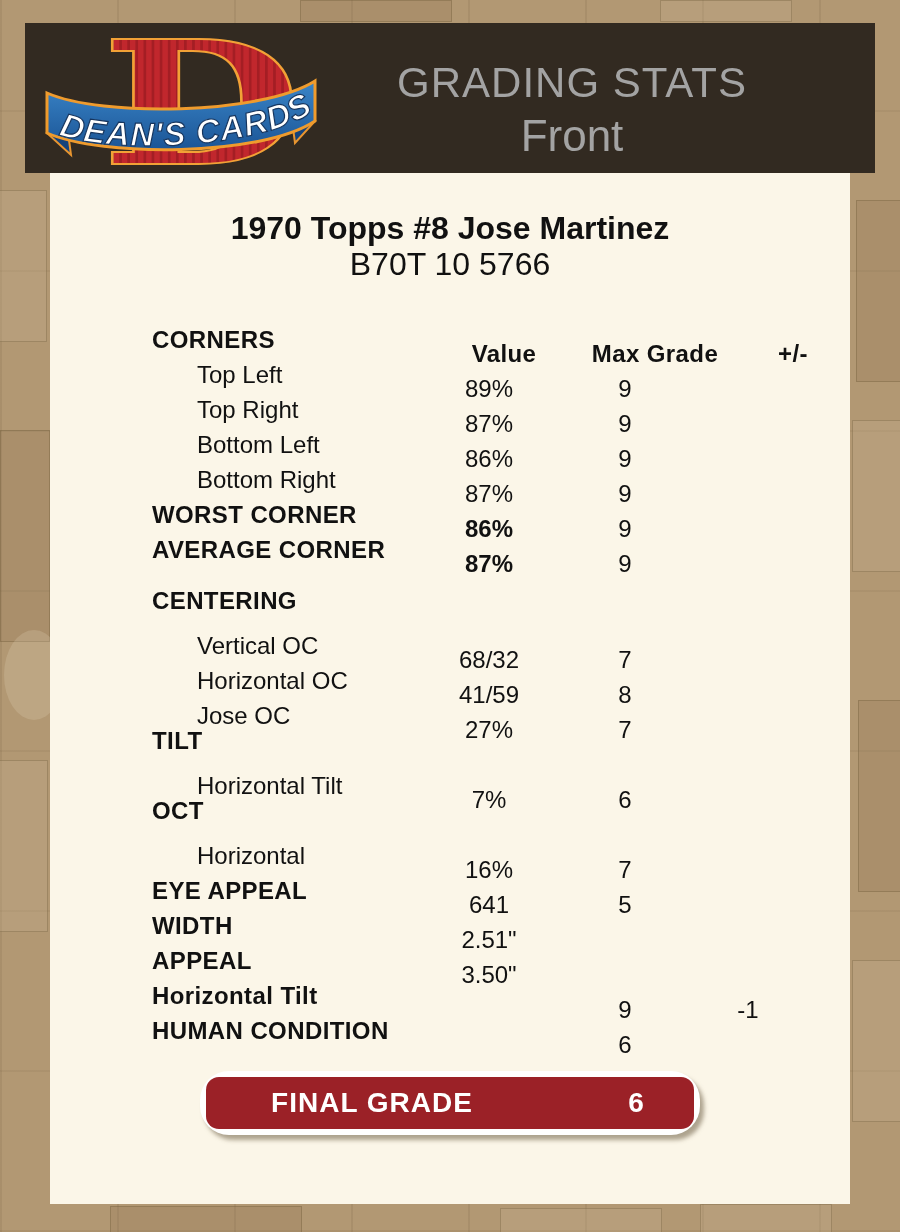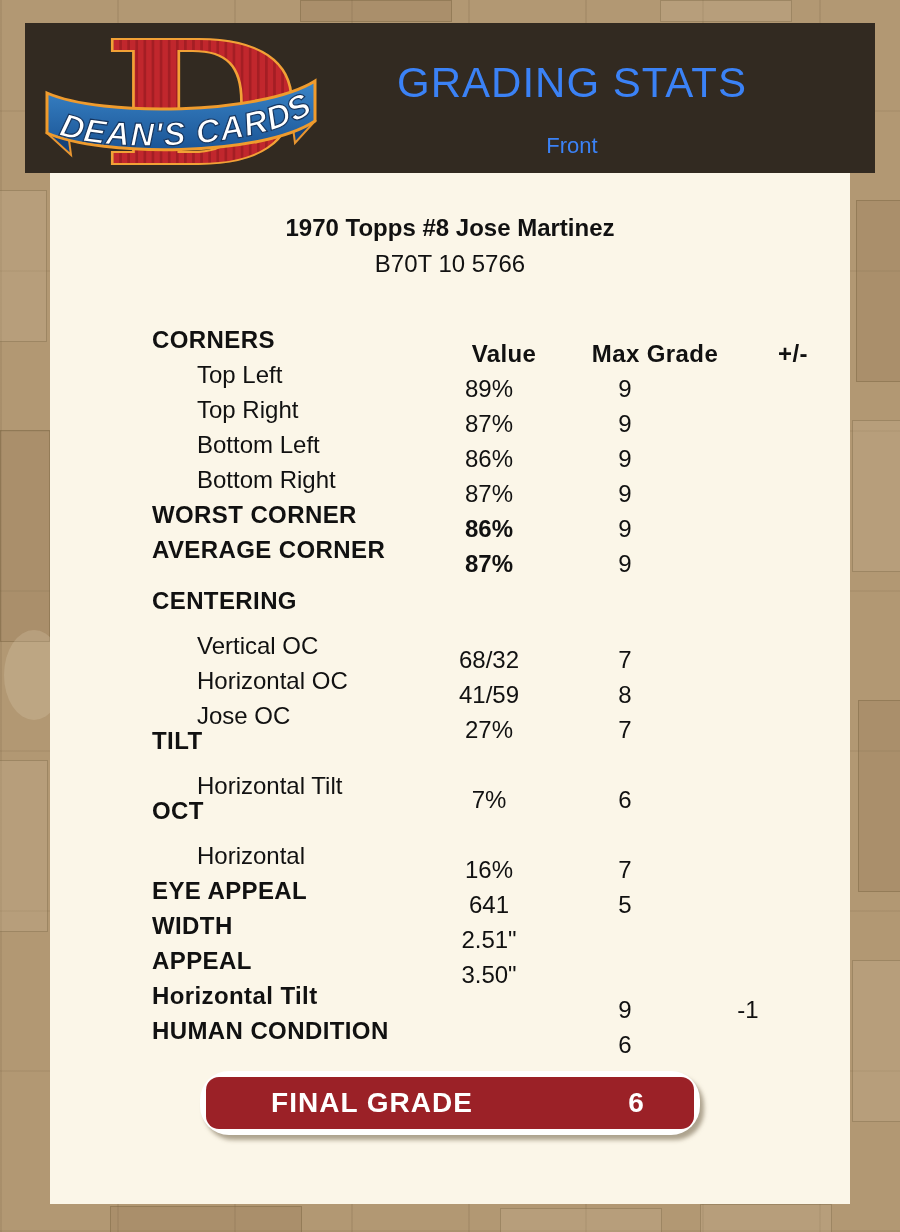--- a/index.html
+++ b/index.html
@@ -12,31 +12,31 @@
       repeating-linear-gradient(0deg, rgba(80,60,35,.07) 0px, rgba(80,60,35,.07) 2px, rgba(0,0,0,0) 2px, rgba(0,0,0,0) 160px);
   }
   .bgcard{position:absolute;border:1px solid rgba(110,88,55,.35);background:rgba(198,176,142,.28);z-index:0;}
   .bgcard.dark{background:rgba(140,115,80,.22);}
   .bgcircle{position:absolute;border-radius:50%;background:rgba(225,208,178,.25);z-index:0;}
 
   .header-bar{
     position:absolute;left:25px;top:23px;width:850px;height:150px;
     background:#322a21;z-index:3;
   }
-  .header-text{position:absolute;left:244px;right:0;top:0;text-align:center;color:#3b82f6;}
+  .header-text{position:absolute;left:244px;right:0;top:0;text-align:center;color:#a3a3a3;}
   .ht1{margin-top:35px;font-size:42px;line-height:50px;letter-spacing:1px;}
-  .ht2{margin-top:16px;font-size:22px;line-height:44px;}
+  .ht2{margin-top:6px;font-size:44px;line-height:44px;}
   .logo-svg{position:absolute;left:16px;top:6px;z-index:4;}
 
   .panel{
     position:absolute;left:50px;top:173px;width:800px;height:1031px;
     background:#fbf6e8;z-index:2;
   }
-  .card-title{margin-top:37px;text-align:center;font-size:24px;font-weight:bold;line-height:36px;}
-  .card-code{text-align:center;font-size:24px;line-height:36px;}
+  .card-title{margin-top:37px;text-align:center;font-size:32px;font-weight:bold;line-height:36px;}
+  .card-code{text-align:center;font-size:32px;line-height:36px;}
 
   .gtable{margin-top:30px;}
   .trow{
     display:grid;grid-template-columns:266px 142px 130px 116px;
     margin-left:102px;height:35px;align-items:center;
     font-size:24px;white-space:nowrap;
   }
   .trow.gap{margin-top:26px;}
   .cell-label{text-align:left;}
   .trow.sub .cell-label{padding-left:45px;}

